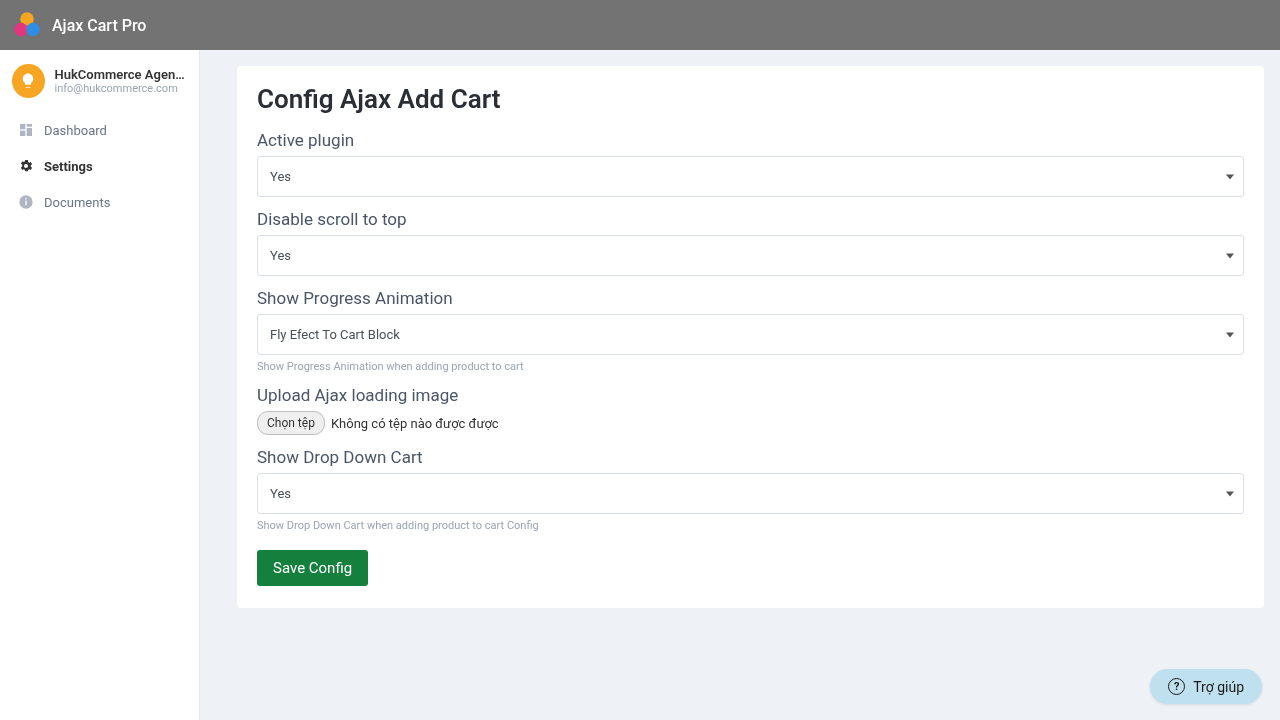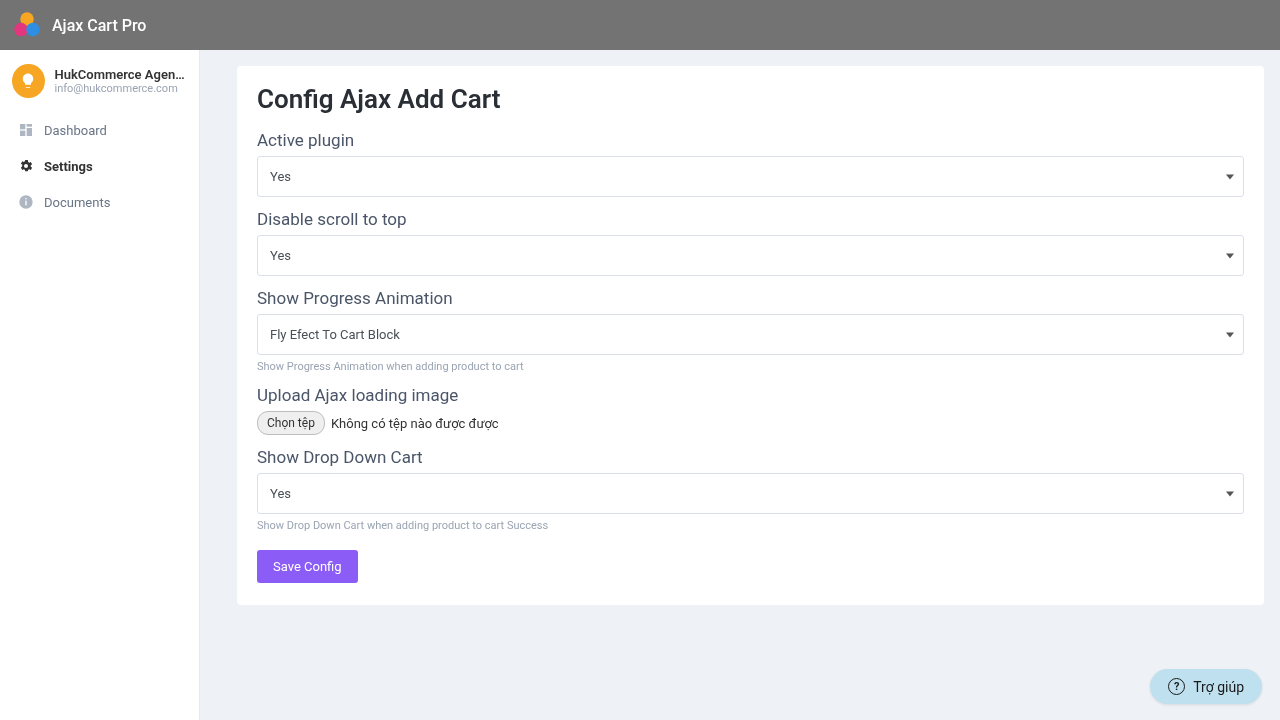--- a/index.html
+++ b/index.html
@@ -39,21 +39,21 @@
   content: ""; position: absolute; right: 10px; top: 50%; transform: translateY(-50%);
   width: 0; height: 0; border-left: 4px solid transparent; border-right: 4px solid transparent;
   border-top: 5px solid #555; pointer-events: none;
 }
 .field-help { font-size: 11px; color: #9aa4b2; margin-top: 5px; }
 
 .file-row { display: flex; align-items: center; gap: 6px; }
 .file-btn { background: #efefef; border: 1px solid #bdbdbd; font-size: 12px; padding: 4px 9px; border-radius: 11px; cursor: pointer; color: #333; }
 .file-status { font-size: 13px; color: #333; }
 
-.save-btn { background: #8b5cf6; color: #fff; border: none; padding: 9px 16px; font-size: 13px; border-radius: 3px; cursor: pointer; margin-top: 6px; }
+.save-btn { background: #15803d; color: #fff; border: none; padding: 9px 16px; font-size: 15px; border-radius: 3px; cursor: pointer; margin-top: 6px; }
 
 .help-pill {
   position: absolute; right: 18px; bottom: 16px; background: #bfe0ee; color: #1a1a1a;
   border-radius: 22px; padding: 9px 18px; font-size: 14px; display: flex; align-items: center;
   gap: 8px; cursor: pointer; box-shadow: 0 1px 3px rgba(0,0,0,0.1);
 }
 .help-pill .qicon { width: 17px; height: 17px; border: 1.6px solid #1a1a1a; border-radius: 50%; display: flex; align-items: center; justify-content: center; font-size: 11px; font-weight: 700; }
 </style>
 </head>
 <body>
@@ -155,21 +155,21 @@
       </div>
     </div>
 
     <div class="field">
       <label class="field-label">Show Drop Down Cart</label>
       <div class="select-wrap">
         <select>
           <option>Yes</option>
         </select>
       </div>
-      <div class="field-help">Show Drop Down Cart when adding product to cart Success</div>
+      <div class="field-help">Show Drop Down Cart when adding product to cart Config</div>
     </div>
 
     <button class="save-btn">Save Config</button>
   </div>
 </div>
 
 <div class="help-pill">
   <span class="qicon">?</span>
   <span>Trợ giúp</span>
 </div>

